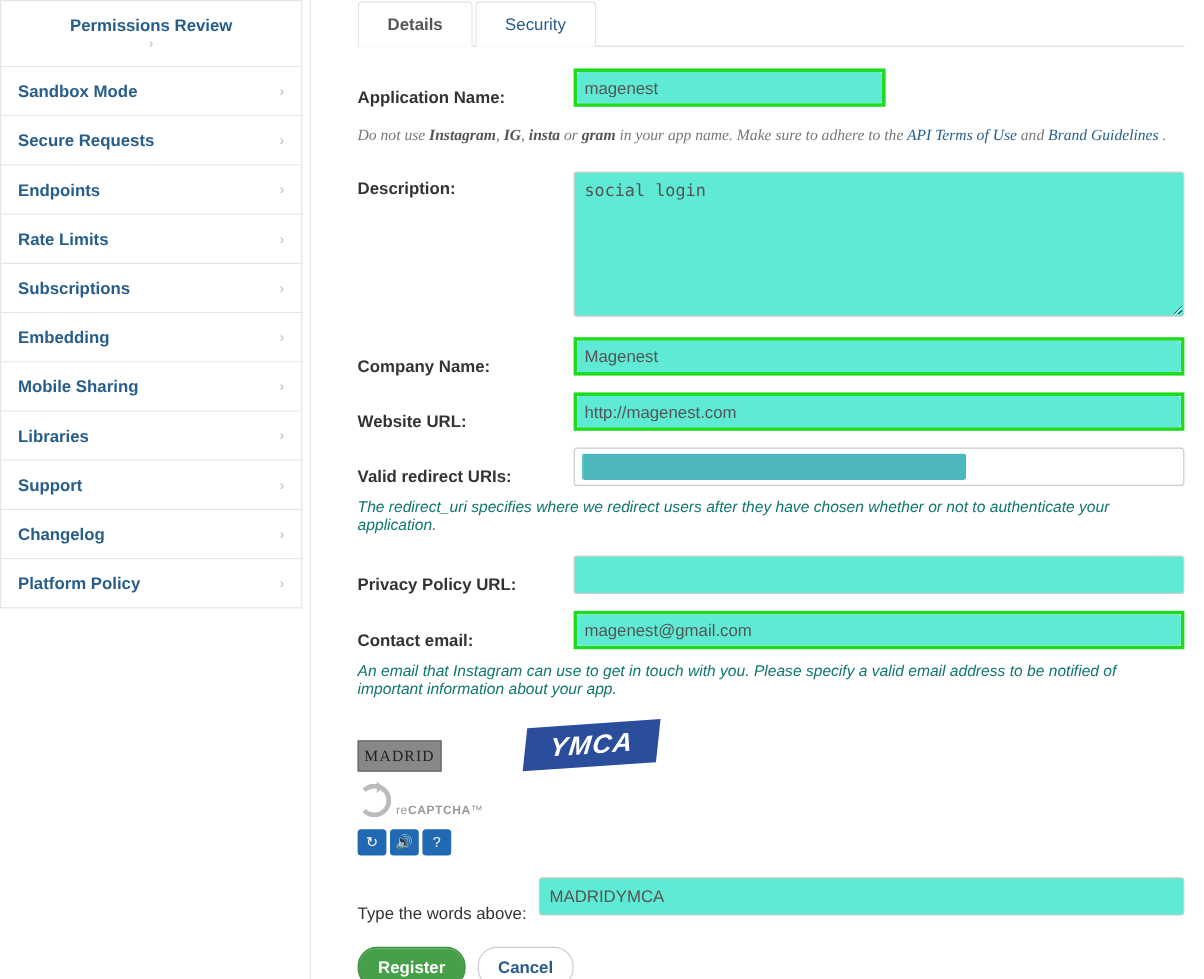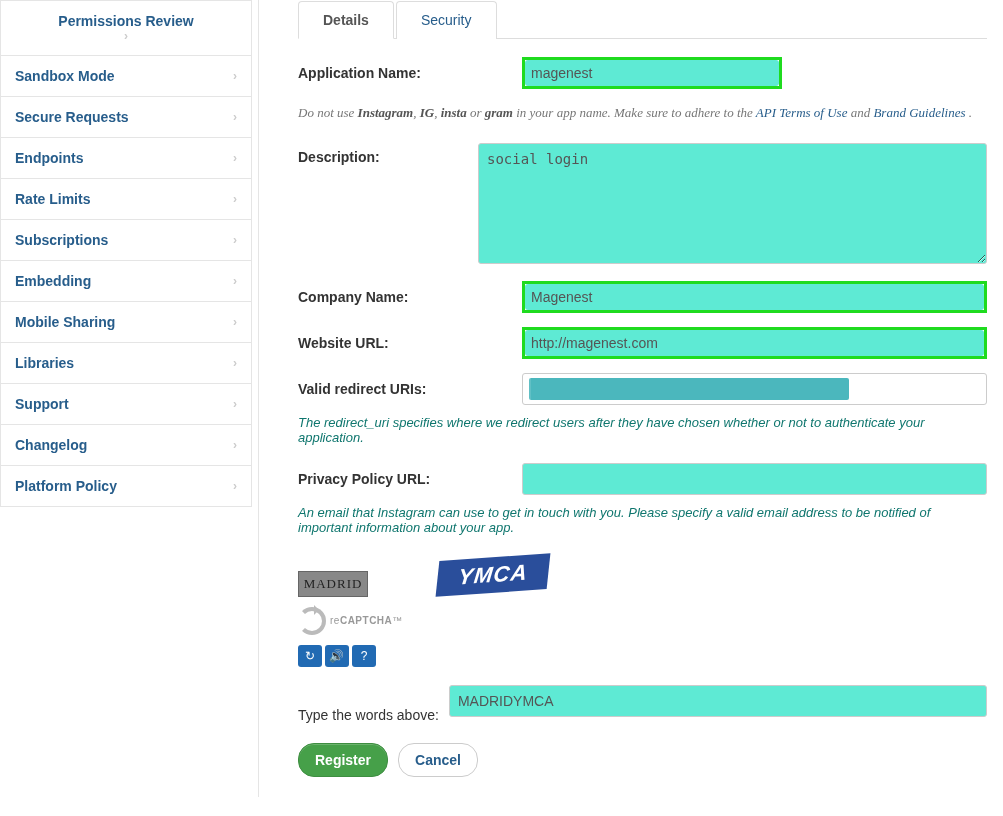--- a/index.html
+++ b/index.html
@@ -16,21 +16,21 @@
 
   .main { flex: 1; padding: 0 16px 20px 46px; position: relative; }
   .divider { position: absolute; top: 0; left: 6px; width: 1px; height: 100%; background: #e5e5e5; }
 
   .tabs { display: flex; border-bottom: 1px solid #ddd; margin-bottom: 18px; }
   .tab { padding: 10px 24px; border: 1px solid #ddd; border-bottom: none; border-radius: 4px 4px 0 0;
          margin-right: 2px; background: #fff; color: #275d8b; position: relative; bottom: -1px; }
   .tab.active { color: #555; font-weight: 700; background: #fff; border-bottom: 1px solid #fff; }
 
   .form-row { display: flex; align-items: flex-start; margin-bottom: 14px; }
-  .form-row.label-mid { align-items: center; gap: 44px; }
+  .form-row.label-mid { align-items: flex-end; }
   .form-label { width: 180px; font-weight: 700; padding-top: 6px; }
   .form-row.label-mid .form-label { padding-top: 0; }
   .form-field { flex: 1; }
   input[type=text], textarea {
     width: 100%; font-size: 14px; padding: 7px 8px;
     border: 1px solid #ccc; border-radius: 3px; background: #5eead4; color: #555;
   }
   textarea { height: 121px; resize: both; }
   .hl { border: 3px solid #1fdb1f; }
   .hl input { border: none; padding: 5px 6px; }
@@ -48,21 +48,21 @@
   .hint2 { font-style: italic; color: #0f766e; font-size: 13px; margin: -4px 0 18px 0; }
 
   .captcha-area { margin: 6px 0 10px 0; }
   .captcha-imgs { display:flex; align-items:center; gap: 70px; margin-bottom:10px; }
   .cap1 { width:70px; height:26px; background:#888; color:#222; display:flex; align-items:center;
           justify-content:center; font-family: 'Times New Roman', serif; font-size:13px; letter-spacing:1px;
           border:1px solid #666;margin-top:18px; }
   .cap2 { width:110px; height:36px; background:#2a4e9b; color:#fff; display:flex; align-items:center;
           justify-content:center; font-weight:900; font-style:italic; font-size:22px; letter-spacing:1px;
           transform: skewX(-10deg) rotate(-4deg); }
-  .recaptcha { display:flex; align-items:center; gap:4px; margin-bottom:10px; color:#999; }
+  .recaptcha { display:flex; align-items:flex-end; gap:4px; margin-bottom:10px; color:#999; }
   .recaptcha .circle-arrow { width:28px; height:28px; border:4px solid #bbb; border-left-color:transparent;
     border-radius:50%; position:relative; }
   .recaptcha .circle-arrow::after { content:""; position:absolute; top:-6px; right:-2px; border:5px solid transparent;
     border-left-color:#bbb; }
   .recaptcha-label { font-size:10px; letter-spacing:0.5px; }
   .recaptcha-label b { font-weight:700; }
 
   .mini-btns { display:flex; gap:3px; margin-bottom:12px; }
   .mini-btn { width:24px; height:22px; background:#216ab3; border-radius:3px; display:flex;
     align-items:center; justify-content:center; color:#fff; font-size:12px; cursor:pointer; }
@@ -181,20 +181,26 @@
     </div>
     <div class="hint2">The redirect_uri specifies where we redirect users after they have chosen whether or not to authenticate your application.</div>
 
     <div class="form-row label-mid">
       <div class="form-label">Privacy Policy URL:</div>
       <div class="form-field">
         <input type="text" value="" style="">
       </div>
     </div>
 
+    <div class="form-row label-mid">
+      <div class="form-label">Contact email:</div>
+      <div class="form-field hl">
+        <input type="text" value="magenest@gmail.com" style="">
+      </div>
+    </div>
     <div class="hint2">An email that Instagram can use to get in touch with you. Please specify a valid email address to be notified of important information about your app.</div>
 
     <div class="captcha-area">
       <div class="captcha-imgs">
         <div class="cap1">MADRID</div>
         <div class="cap2">YMCA</div>
       </div>
       <div class="recaptcha">
         <div class="circle-arrow"></div>
         <span class="recaptcha-label"><span>re</span><b>CAPTCHA</b><span>™</span></span>

